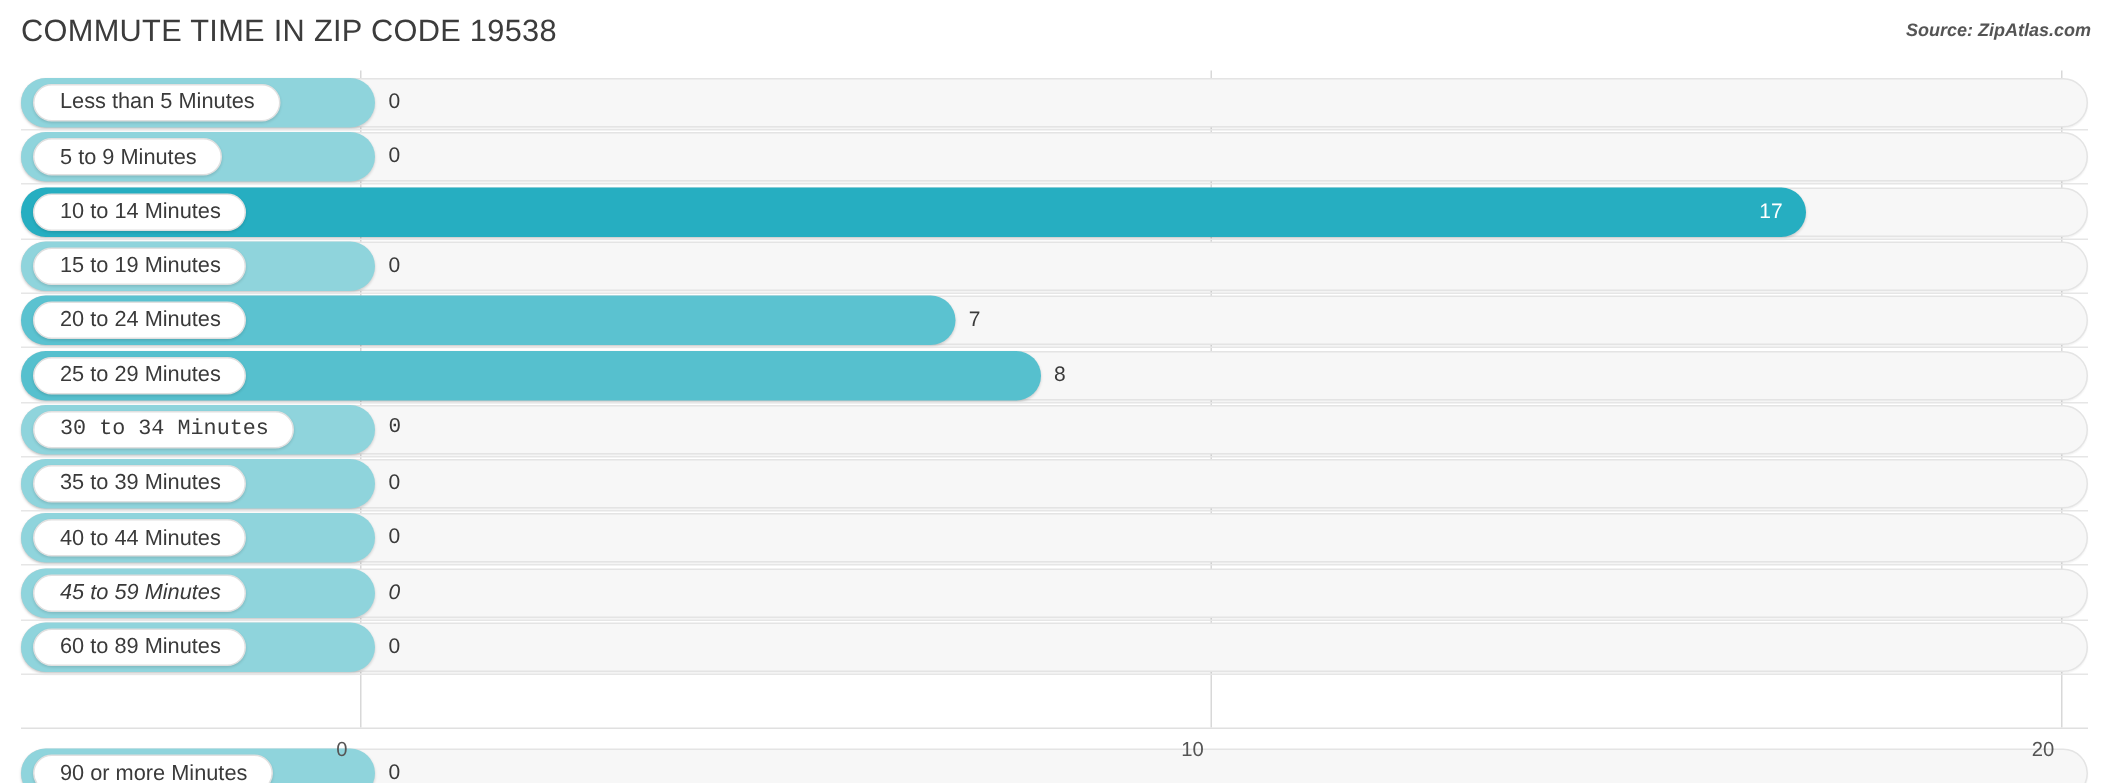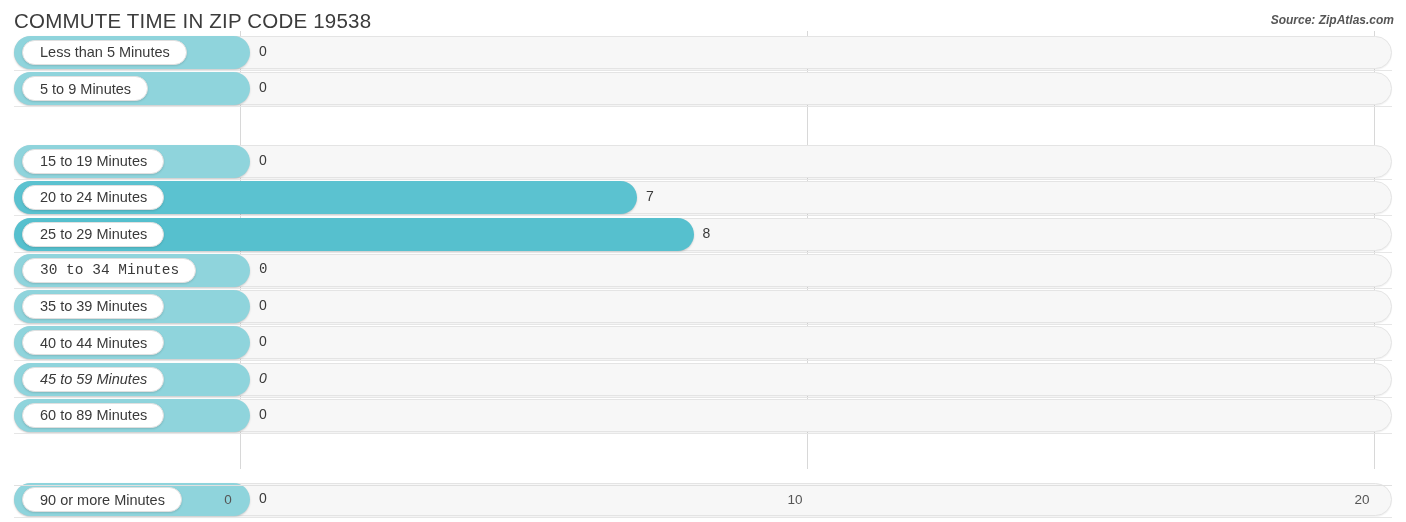--- a/index.html
+++ b/index.html
@@ -41,21 +41,21 @@
     font-style: italic;
     font-weight: 700;
     color: #555555;
     white-space: nowrap;
   }
 
   
   #plot {
     position: absolute;
     left: 0;
-    top: 31px;
+    top: 47px;
     width: 1274px;
     height: 438px;
   }
 
   .gridline {
     position: absolute;
     top: 0;
     width: 1px;
     height: 438px;
     background: #d8d8d8;
@@ -183,20 +183,29 @@
     </div>
     <div class="row" style="top: 41.3px; text-align: right;">
       <div class="track" style="background: rgb(247, 247, 247);"></div>
       <div class="bar" style="width: 236px; background: rgb(143, 212, 220);"></div>
       <div class="label-pill">
         <span>5 to 9 Minutes</span>
       </div>
       <div class="value outside" style="left: 259px;">0</div>
       <div class="row-sep"></div>
     </div>
+    <div class="row" style="top: 77.6px;">
+      <div class="track" style="background: rgb(247, 247, 247);"></div>
+      <div class="bar" style="width: 1189.9px; background: rgb(38, 174, 193);"></div>
+      <div class="label-pill">
+        <span>10 to 14 Minutes</span>
+      </div>
+      <div class="value inside" style="left: 1172.9px;">17</div>
+      <div class="row-sep"></div>
+    </div>
     <div class="row" style="top: 113.9px;">
       <div class="track" style="background: rgb(247, 247, 247);"></div>
       <div class="bar" style="width: 236px; background: rgb(143, 212, 220);"></div>
       <div class="label-pill">
         <span>15 to 19 Minutes</span>
       </div>
       <div class="value outside" style="left: 259px;">0</div>
       <div class="row-sep"></div>
     </div>
     <div class="row" style="top: 150.2px;">

